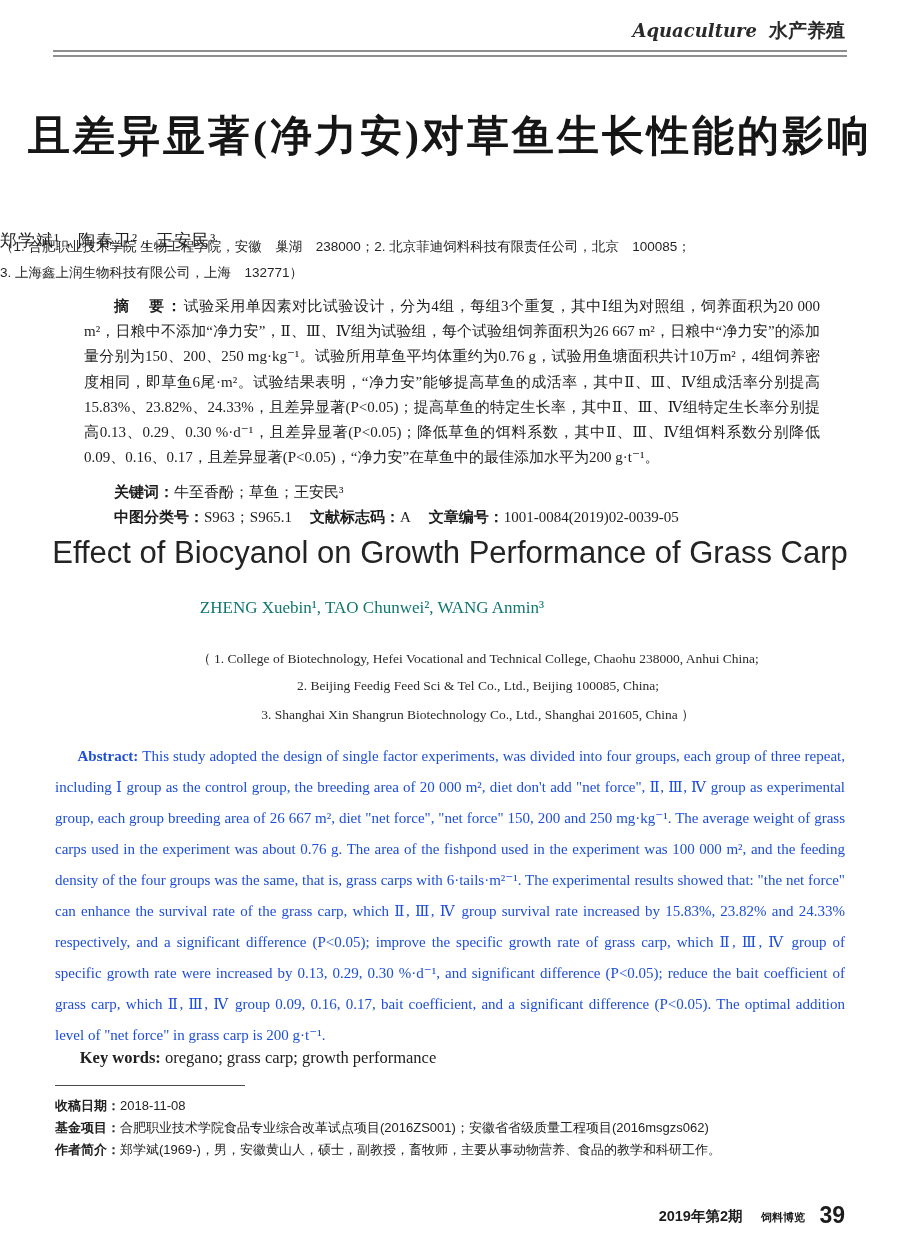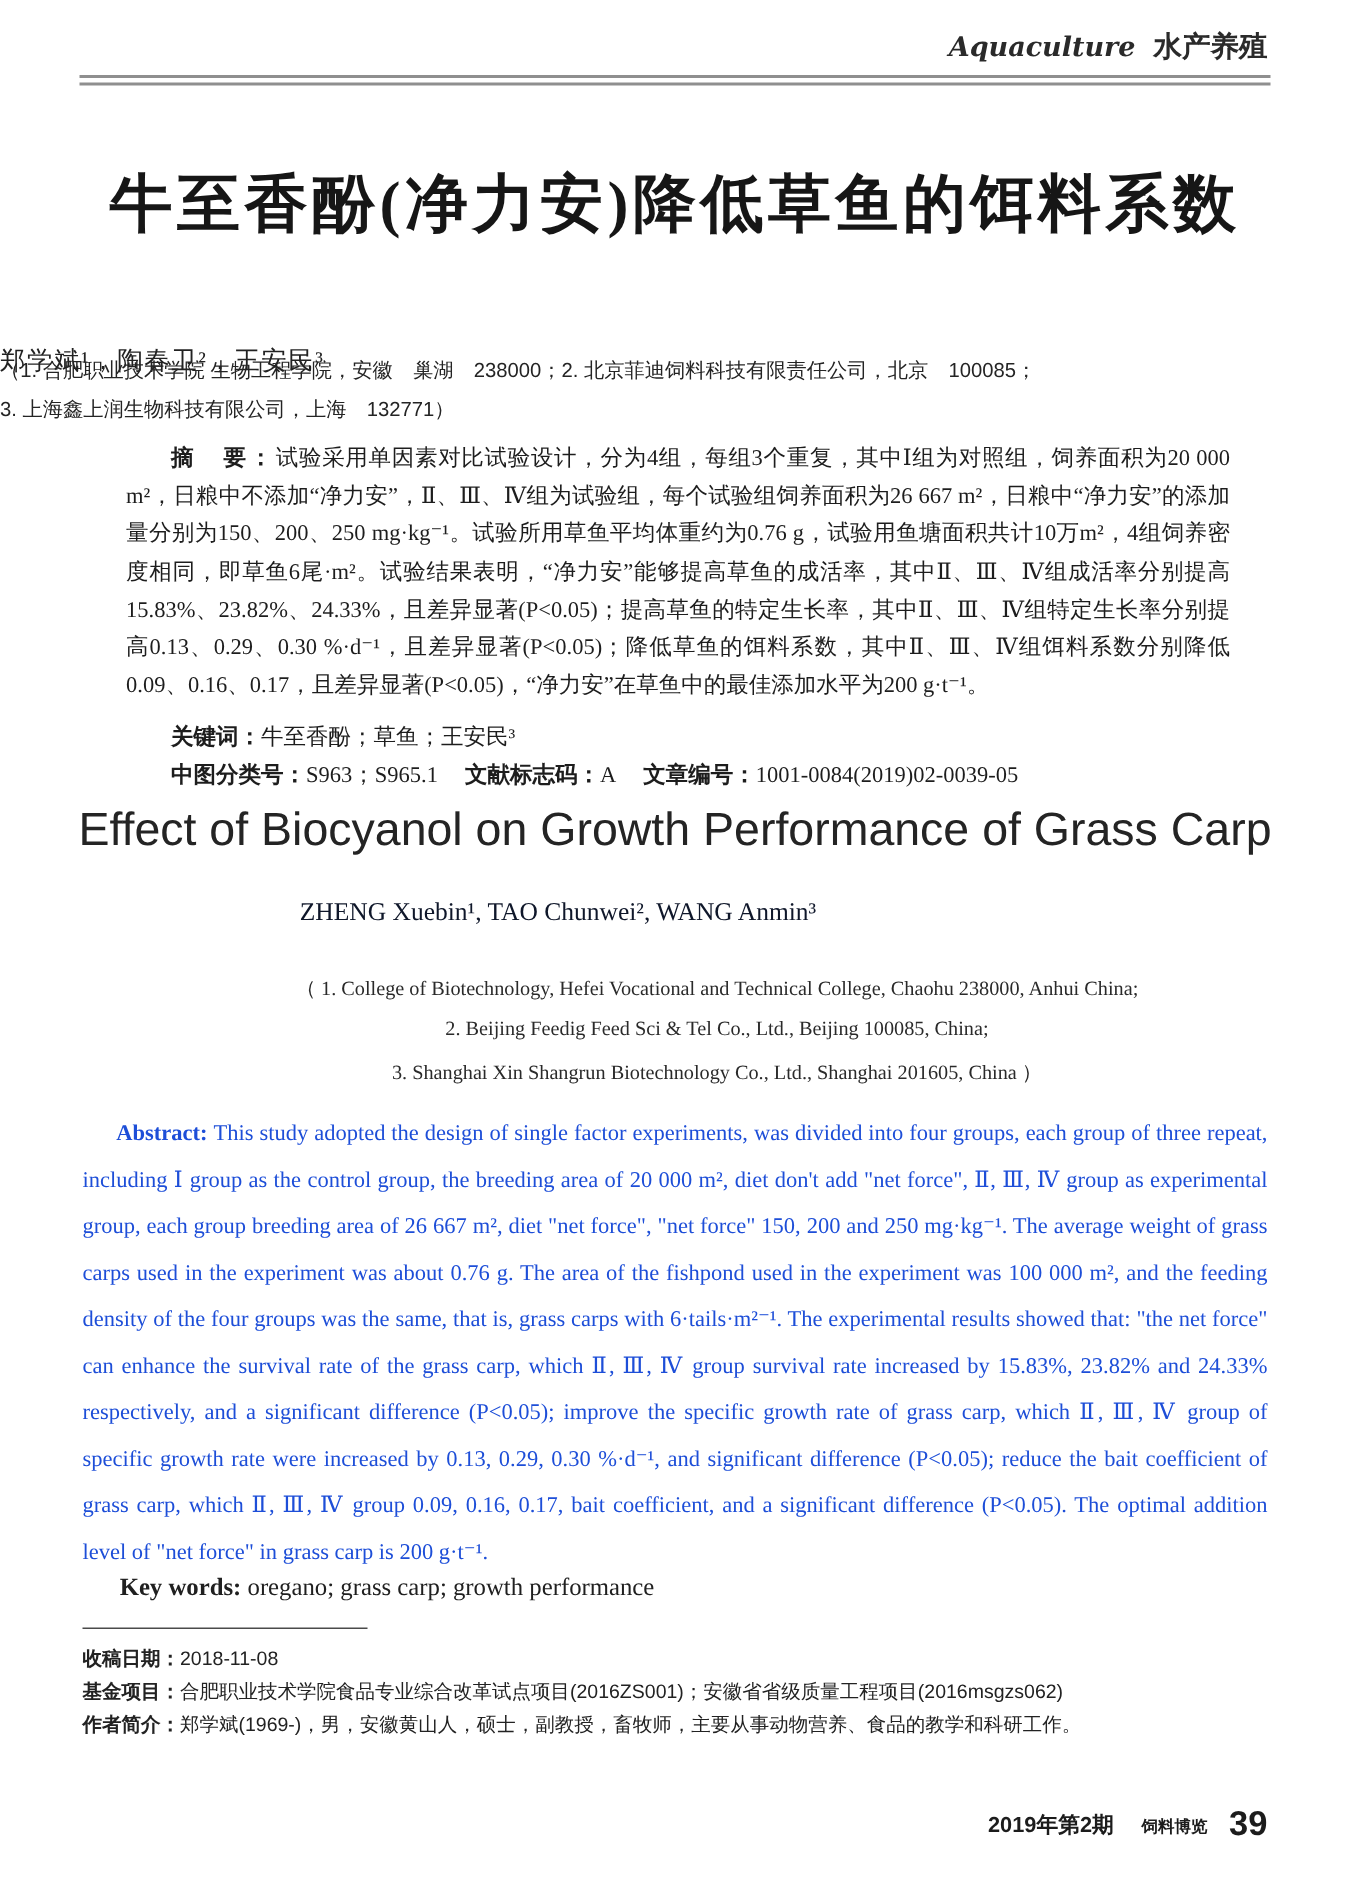--- a/index.html
+++ b/index.html
@@ -64,21 +64,21 @@
   .clc-line .gap{display:inline-block;width:18px;}
   
   .title-en{
     position:absolute;top:535px;left:0;width:900px;
     text-align:center;
     font-family:"Liberation Sans","DejaVu Sans",sans-serif;
     font-weight:400;font-size:31px;color:#242424;letter-spacing:0px;
   }
   .authors-en{
     position:absolute;top:598px;left:0;width:744px;
-    text-align:center;font-size:17px;color:#0f172a;
+    text-align:center;font-size:17px;color:#0f766e;
   }
   .affil-en{
     position:absolute;left:0;width:900px;text-align:center;
     font-size:13.5px;color:#2a2a2a;margin-left:28px;
   }
   .affil-en.l1{top:650px;}
   .affil-en.l2{top:678px;}
   .affil-en.l3{top:706px;}
   .abstract-en{
     position:absolute;top:741px;left:55px;width:790px;
@@ -116,21 +116,21 @@
 <body>
 
 <div class="page">
 
   <div class="journal-header">
     <span class="en">Aquaculture</span>
     <span class="cn">水产养殖</span>
   </div>
   <div class="header-rule"></div>
 
-  <div class="title-cn">牛至香酚(净力安)降低草鱼的饵料系数</div>
+  <div class="title-cn">且差异显著(净力安)对草鱼生长性能的影响</div>
   <div class="authors-cn">郑学斌¹，陶春卫²，王安民³</div>
   <div class="affil-cn l1">（1. 合肥职业技术学院 生物工程学院，安徽　巢湖　238000；2. 北京菲迪饲料科技有限责任公司，北京　100085；</div>
   <div class="affil-cn l2">3. 上海鑫上润生物科技有限公司，上海　132771）</div>
 
   <div class="abstract-cn">
     <span class="lbl">摘　要：</span><span>试验采用单因素对比试验设计，分为4组，每组3个重复，其中Ⅰ组为对照组，饲养面积为20 000 m²，日粮中不添加“净力安”，Ⅱ、Ⅲ、Ⅳ组为试验组，每个试验组饲养面积为26 667 m²，日粮中“净力安”的添加量分别为150、200、250 mg·kg⁻¹。试验所用草鱼平均体重约为0.76 g，试验用鱼塘面积共计10万m²，4组饲养密度相同，即草鱼6尾·m²。试验结果表明，“净力安”能够提高草鱼的成活率，其中Ⅱ、Ⅲ、Ⅳ组成活率分别提高15.83%、23.82%、24.33%，且差异显著(P&lt;0.05)；提高草鱼的特定生长率，其中Ⅱ、Ⅲ、Ⅳ组特定生长率分别提高0.13、0.29、0.30 %·d⁻¹，且差异显著(P&lt;0.05)；降低草鱼的饵料系数，其中Ⅱ、Ⅲ、Ⅳ组饵料系数分别降低0.09、0.16、0.17，且差异显著(P&lt;0.05)，“净力安”在草鱼中的最佳添加水平为200 g·t⁻¹。</span>
   </div>
 
   <div class="keywords-cn">
     <span class="lbl">关键词：</span><span>牛至香酚；草鱼；王安民³</span>

